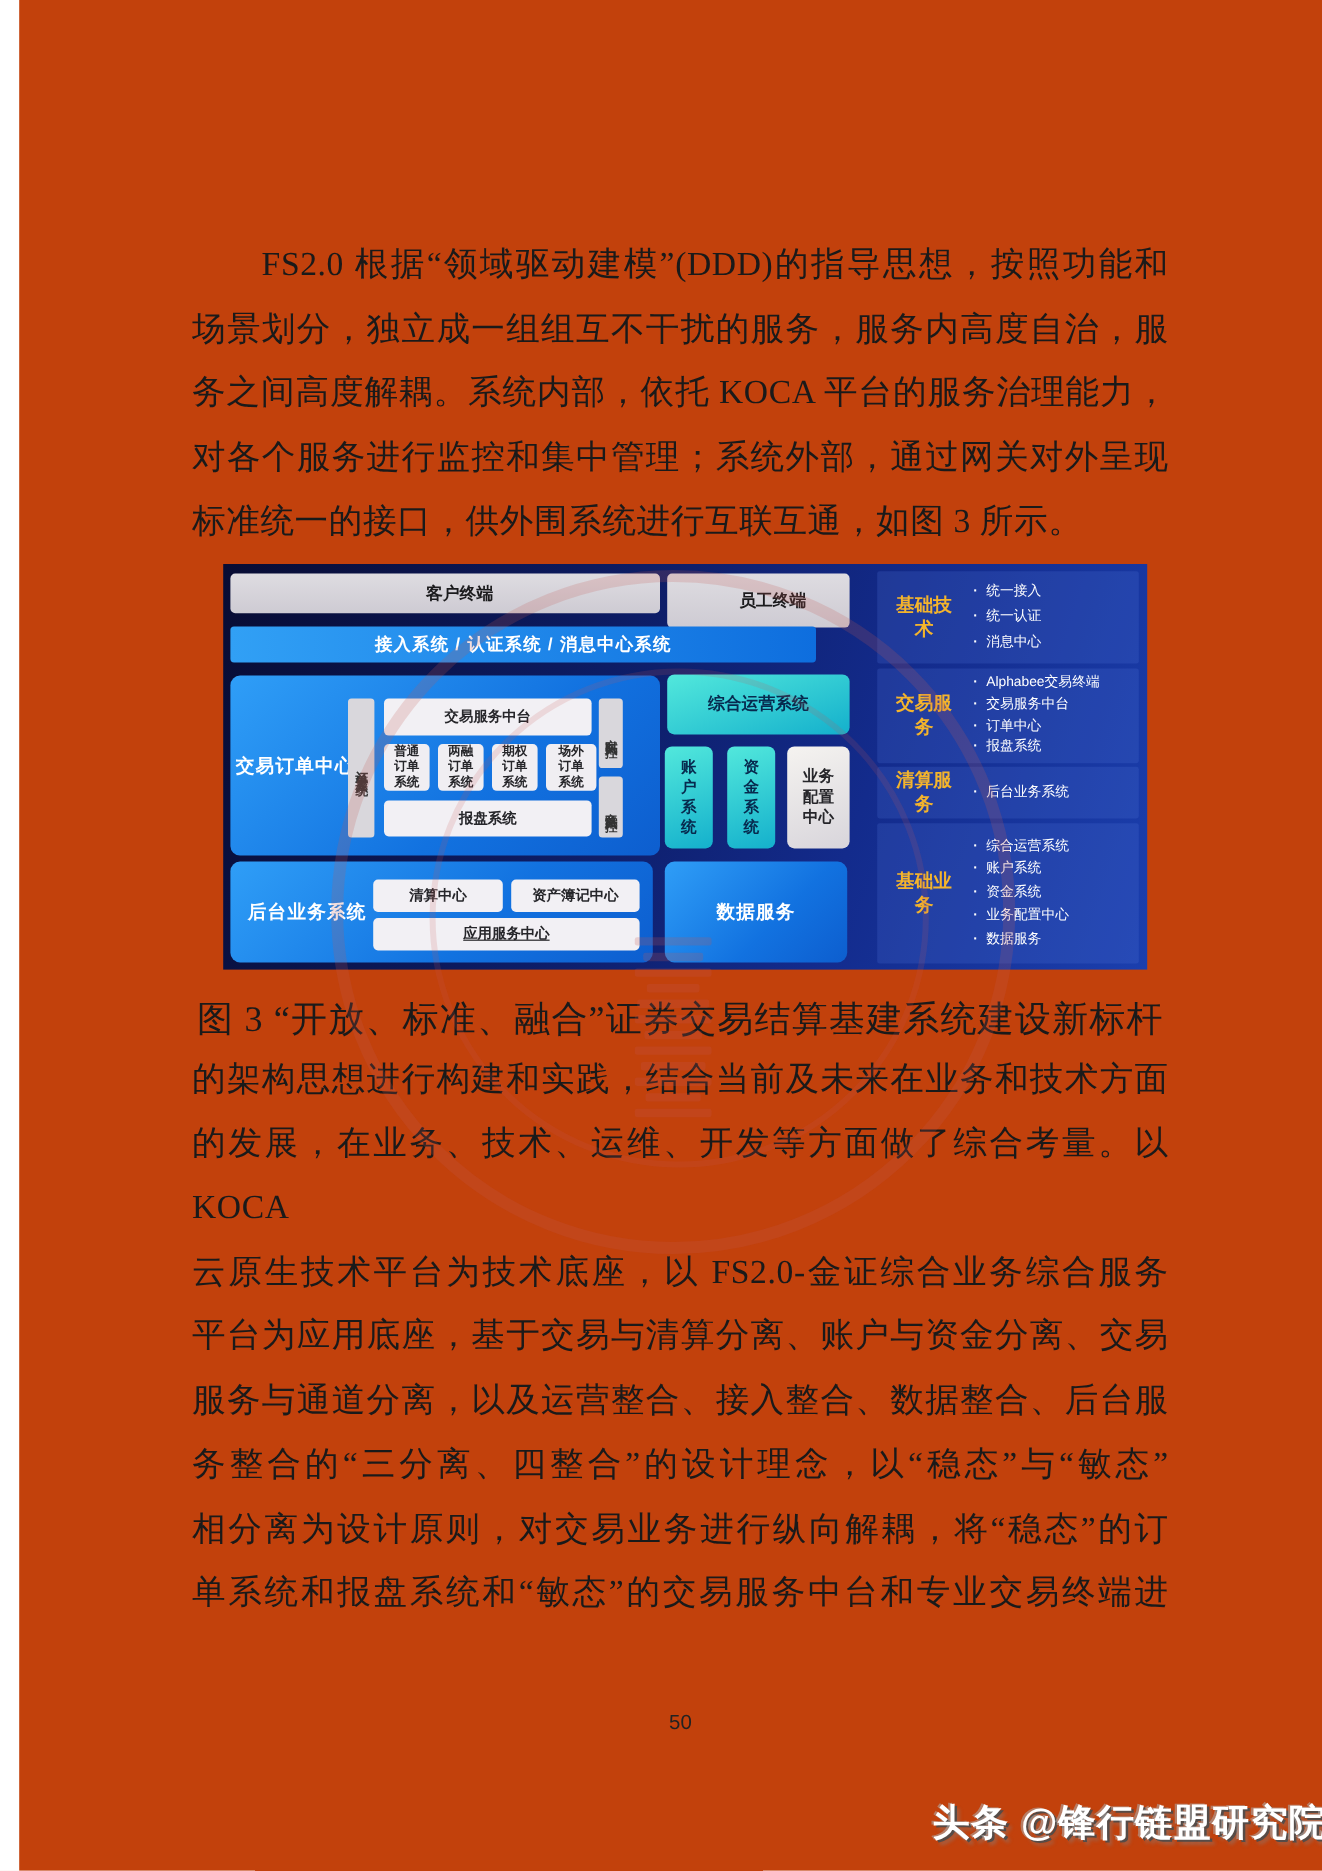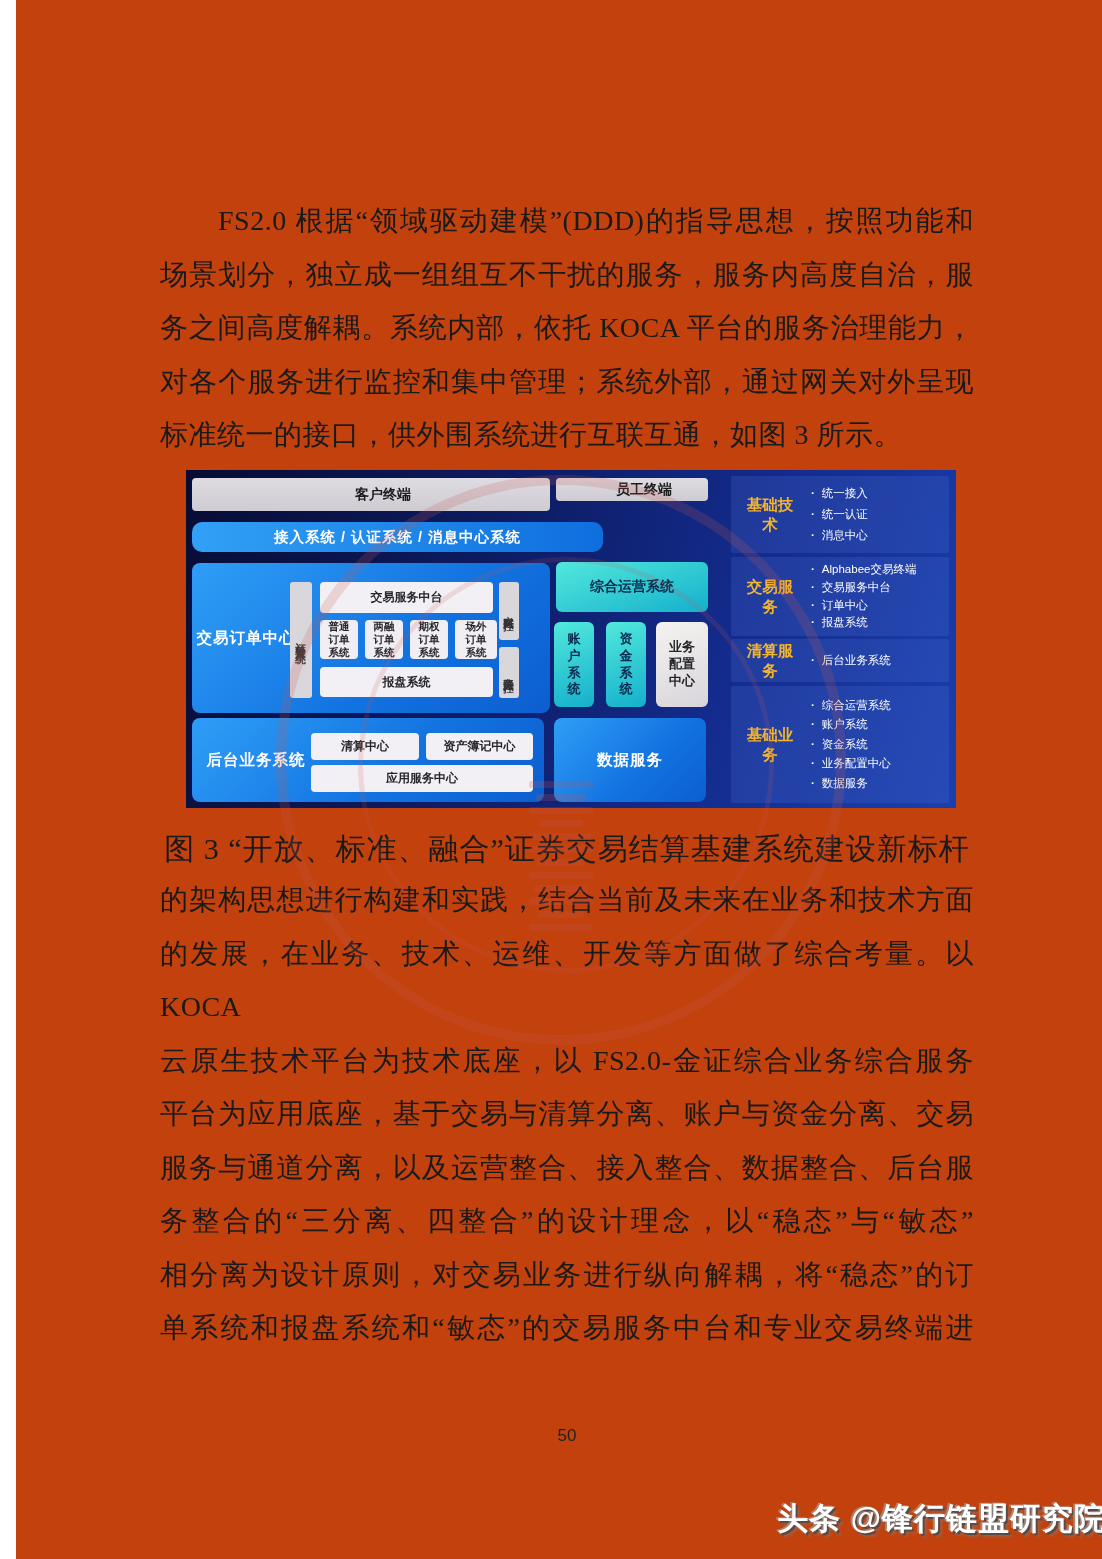--- a/index.html
+++ b/index.html
@@ -94,23 +94,23 @@
     <div class="tline indent">FS2.0 根据“领域驱动建模”(DDD)的指导思想，按照功能和</div>
     <div class="tline">场景划分，独立成一组组互不干扰的服务，服务内高度自治，服</div>
     <div class="tline">务之间高度解耦。系统内部，依托 KOCA 平台的服务治理能力，</div>
     <div class="tline">对各个服务进行监控和集中管理；系统外部，通过网关对外呈现</div>
     <div class="tline no-just">标准统一的接口，供外围系统进行互联互通，如图 3 所示。</div>
   </div>
 
   <div class="diagram">
 
     <div class="abs graybar" style="left:6px;top:8px;width:358px;height:33px;">客户终端</div>
-    <div class="abs graybar" style="left:370px;top:8px;width:152px;height:23px;">员工终端</div>
+    <div class="abs graybar" style="left:370px;top:8px;width:152px;height:45px;">员工终端</div>
 
-    <div class="abs accessbar" style="left:6px;top:52px;width:411px;height:30px;border-radius:10px;">接入系统 / 认证系统 / 消息中心系统</div>
+    <div class="abs accessbar" style="left:6px;top:52px;width:488px;height:30px;">接入系统 / 认证系统 / 消息中心系统</div>
 
     <div class="abs bigblue" style="left:6px;top:93px;width:358px;height:150px;justify-content:flex-start;">
       <div class="blocklabel" style="width:100px;margin-left:4px;">交易订单中心</div>
     </div>
     <div class="abs vbar" style="left:104px;top:112px;width:22px;height:116px;">订单管控系统</div>
     <div class="abs whitebox" style="left:134px;top:112px;width:173px;height:31px;">交易服务中台</div>
     <div class="abs smallbox" style="left:134px;top:150px;width:38px;height:39px;">普通订单系统</div>
     <div class="abs smallbox" style="left:179px;top:150px;width:38px;height:39px;">两融订单系统</div>
     <div class="abs smallbox" style="left:224px;top:150px;width:38px;height:39px;">期权订单系统</div>
     <div class="abs smallbox" style="left:269px;top:150px;width:42px;height:39px;">场外订单系统</div>
@@ -121,21 +121,21 @@
     <div class="abs teal" style="left:370px;top:92px;width:152px;height:50px;font-size:14px;">综合运营系统</div>
     <div class="abs teal wraptxt" style="left:368px;top:152px;width:40px;height:85px;font-size:13px;">账户系统</div>
     <div class="abs teal wraptxt" style="left:420px;top:152px;width:40px;height:85px;font-size:13px;">资金系统</div>
     <div class="abs configbox" style="left:470px;top:152px;width:52px;height:85px;">业务配置中心</div>
 
     <div class="abs bigblue" style="left:6px;top:248px;width:352px;height:84px;justify-content:flex-start;">
       <div class="blocklabel" style="width:112px;margin-left:8px;">后台业务系统</div>
     </div>
     <div class="abs whitebox" style="left:125px;top:263px;width:108px;height:27px;">清算中心</div>
     <div class="abs whitebox" style="left:240px;top:263px;width:107px;height:27px;text-align:right;">资产簿记中心</div>
-    <div class="abs whitebox" style="left:125px;top:295px;width:222px;height:27px;">应用服务中心</div>
+    <div class="abs whitebox" style="left:125px;top:295px;width:222px;height:27px;text-decoration:underline;">应用服务中心</div>
 
     <div class="abs bigblue blocklabel" style="left:368px;top:248px;width:152px;height:84px;">数据服务</div>
 
     <div class="panel" style="top:6px;height:77px;">
       <div class="plabel">基础技术</div>
       <ul>
         <li>统一接入</li>
         <li>统一认证</li>
         <li>消息中心</li>
       </ul>

